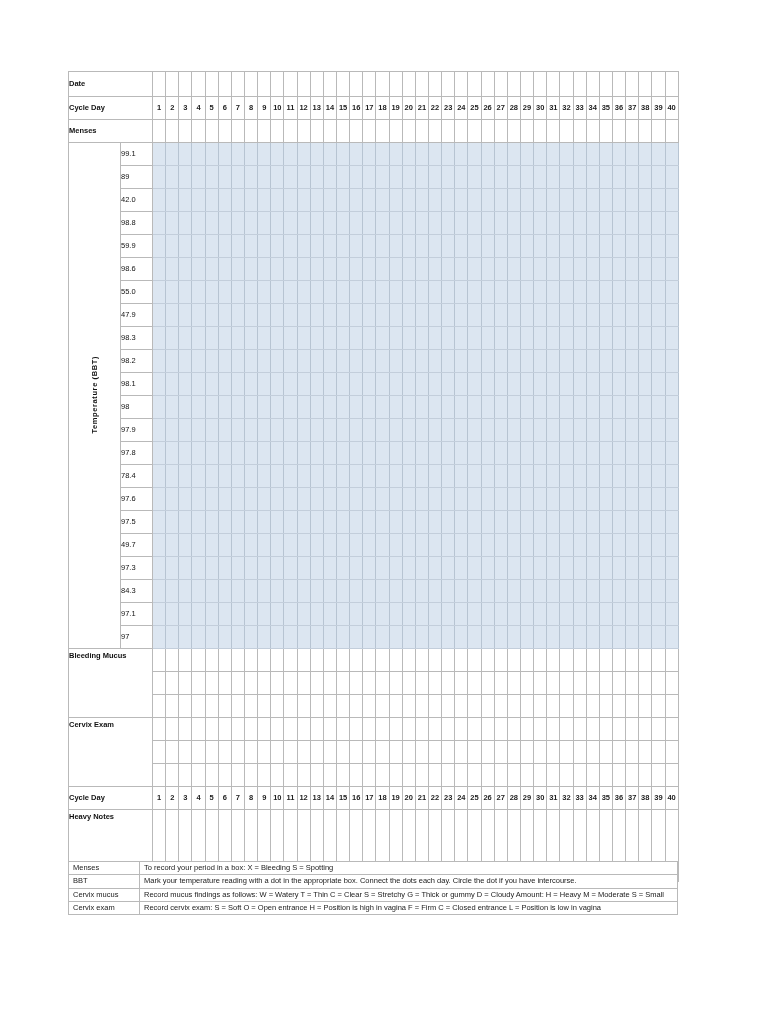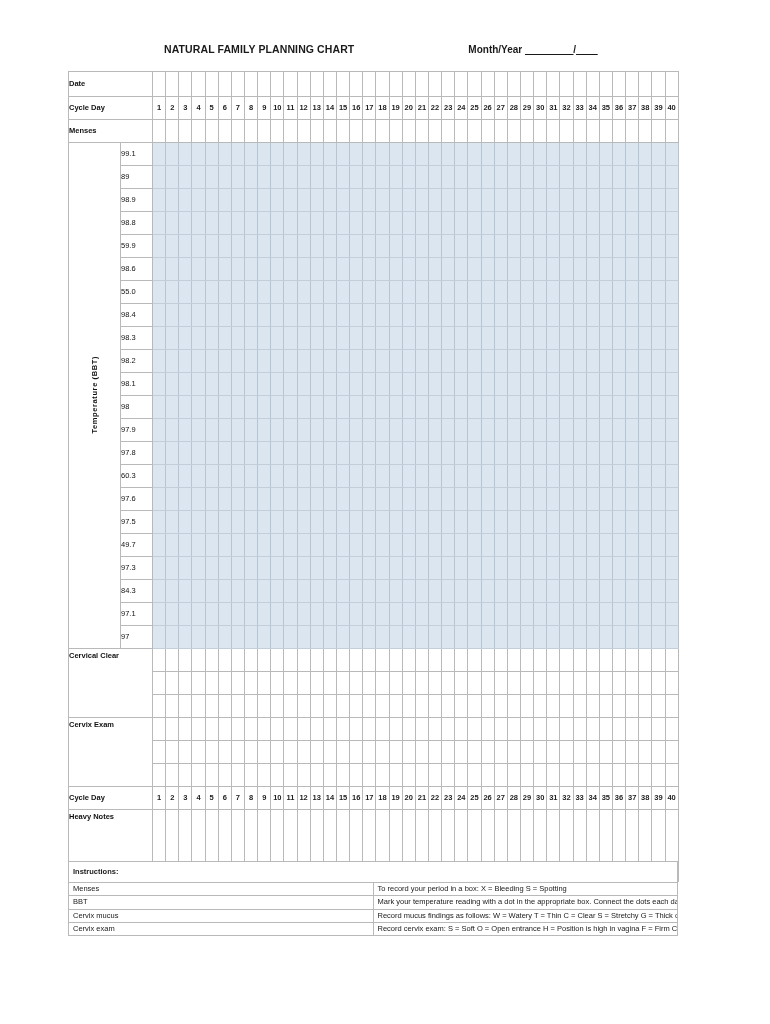--- a/index.html
+++ b/index.html
@@ -153,27 +153,20 @@
   td.instr-key {
     width: 62px;
     font-size: 7.5px;
   }
 </style>
 </head>
 <body>
 
 <div id="page">
 
-  <div class="title-row">
-    <div class="chart-title">NATURAL FAMILY PLANNING CHART</div>
-    <div class="monthyear">
-      <span>Month/Year</span>
-      <span class="blank">_________</span><span>/</span><span class="blank">____</span>
-    </div>
-  </div>
 
   <div class="chart-wrap">
     <table class="grid" id="grid-table">
       <colgroup id="grid-colgroup">
           <col style="width:52px">
           <col style="width:32px">
           <col style="width:13.15px">
           <col style="width:13.15px">
           <col style="width:13.15px">
           <col style="width:13.15px">
@@ -425,21 +418,21 @@
             <td class="cell"></td>
             <td class="cell"></td>
             <td class="cell"></td>
             <td class="cell"></td>
             <td class="cell"></td>
             <td class="cell"></td>
             <td class="cell"></td>
             <td class="cell"></td>
           </tr>
           <tr class="bbt">
-            <td class="templbl" style="height:22px">98.9</td>
+            <td class="templbl" style="height:22px">42.0</td>
             <td class="cell"></td>
             <td class="cell"></td>
             <td class="cell"></td>
             <td class="cell"></td>
             <td class="cell"></td>
             <td class="cell"></td>
             <td class="cell"></td>
             <td class="cell"></td>
             <td class="cell"></td>
             <td class="cell"></td>
@@ -640,21 +633,21 @@
             <td class="cell"></td>
             <td class="cell"></td>
             <td class="cell"></td>
             <td class="cell"></td>
             <td class="cell"></td>
             <td class="cell"></td>
             <td class="cell"></td>
             <td class="cell"></td>
           </tr>
           <tr class="bbt">
-            <td class="templbl" style="height:22px">98.4</td>
+            <td class="templbl" style="height:22px">47.9</td>
             <td class="cell"></td>
             <td class="cell"></td>
             <td class="cell"></td>
             <td class="cell"></td>
             <td class="cell"></td>
             <td class="cell"></td>
             <td class="cell"></td>
             <td class="cell"></td>
             <td class="cell"></td>
             <td class="cell"></td>
@@ -941,21 +934,21 @@
             <td class="cell"></td>
             <td class="cell"></td>
             <td class="cell"></td>
             <td class="cell"></td>
             <td class="cell"></td>
             <td class="cell"></td>
             <td class="cell"></td>
             <td class="cell"></td>
           </tr>
           <tr class="bbt">
-            <td class="templbl" style="height:22px">60.3</td>
+            <td class="templbl" style="height:22px">78.4</td>
             <td class="cell"></td>
             <td class="cell"></td>
             <td class="cell"></td>
             <td class="cell"></td>
             <td class="cell"></td>
             <td class="cell"></td>
             <td class="cell"></td>
             <td class="cell"></td>
             <td class="cell"></td>
             <td class="cell"></td>
@@ -1285,21 +1278,21 @@
             <td class="cell"></td>
             <td class="cell"></td>
             <td class="cell"></td>
             <td class="cell"></td>
             <td class="cell"></td>
             <td class="cell"></td>
             <td class="cell"></td>
             <td class="cell"></td>
           </tr>
           <tr>
-            <td class="lbl" colspan="2" rowspan="3" style="vertical-align:top;padding-top:3px">Cervical Clear</td>
+            <td class="lbl" colspan="2" rowspan="3" style="vertical-align:top;padding-top:3px">Bleeding Mucus</td>
             <td class="blank" style="height: 22px;"></td>
             <td class="blank" style="height: 22px;"></td>
             <td class="blank" style="height: 22px;"></td>
             <td class="blank" style="height: 22px;"></td>
             <td class="blank" style="height: 22px;"></td>
             <td class="blank" style="height: 22px;"></td>
             <td class="blank" style="height: 22px;"></td>
             <td class="blank" style="height: 22px;"></td>
             <td class="blank" style="height: 22px;"></td>
             <td class="blank" style="height: 22px;"></td>
@@ -1632,23 +1625,20 @@
             <td class="blank"></td>
           </tr>
         </tbody>
     </table>
   </div>
 
   <div class="instr-wrap">
     <table class="instr">
       <tbody id="instr-body">
           <tr>
-            <td class="instr-head" colspan="2" style="height:16px">Instructions:</td>
-          </tr>
-          <tr>
             <td class="instr-key">Menses</td>
             <td class="instr-text">To record your period in a box: X = Bleeding   S = Spotting</td>
           </tr>
           <tr>
             <td class="instr-key">BBT</td>
             <td class="instr-text">Mark your temperature reading with a dot in the appropriate box. Connect the dots each day. Circle the dot if you have intercourse.</td>
           </tr>
           <tr>
             <td class="instr-key">Cervix mucus</td>
             <td class="instr-text">Record mucus findings as follows: W = Watery  T = Thin  C = Clear  S = Stretchy  G = Thick or gummy  D = Cloudy  Amount: H = Heavy  M = Moderate  S = Small</td>

